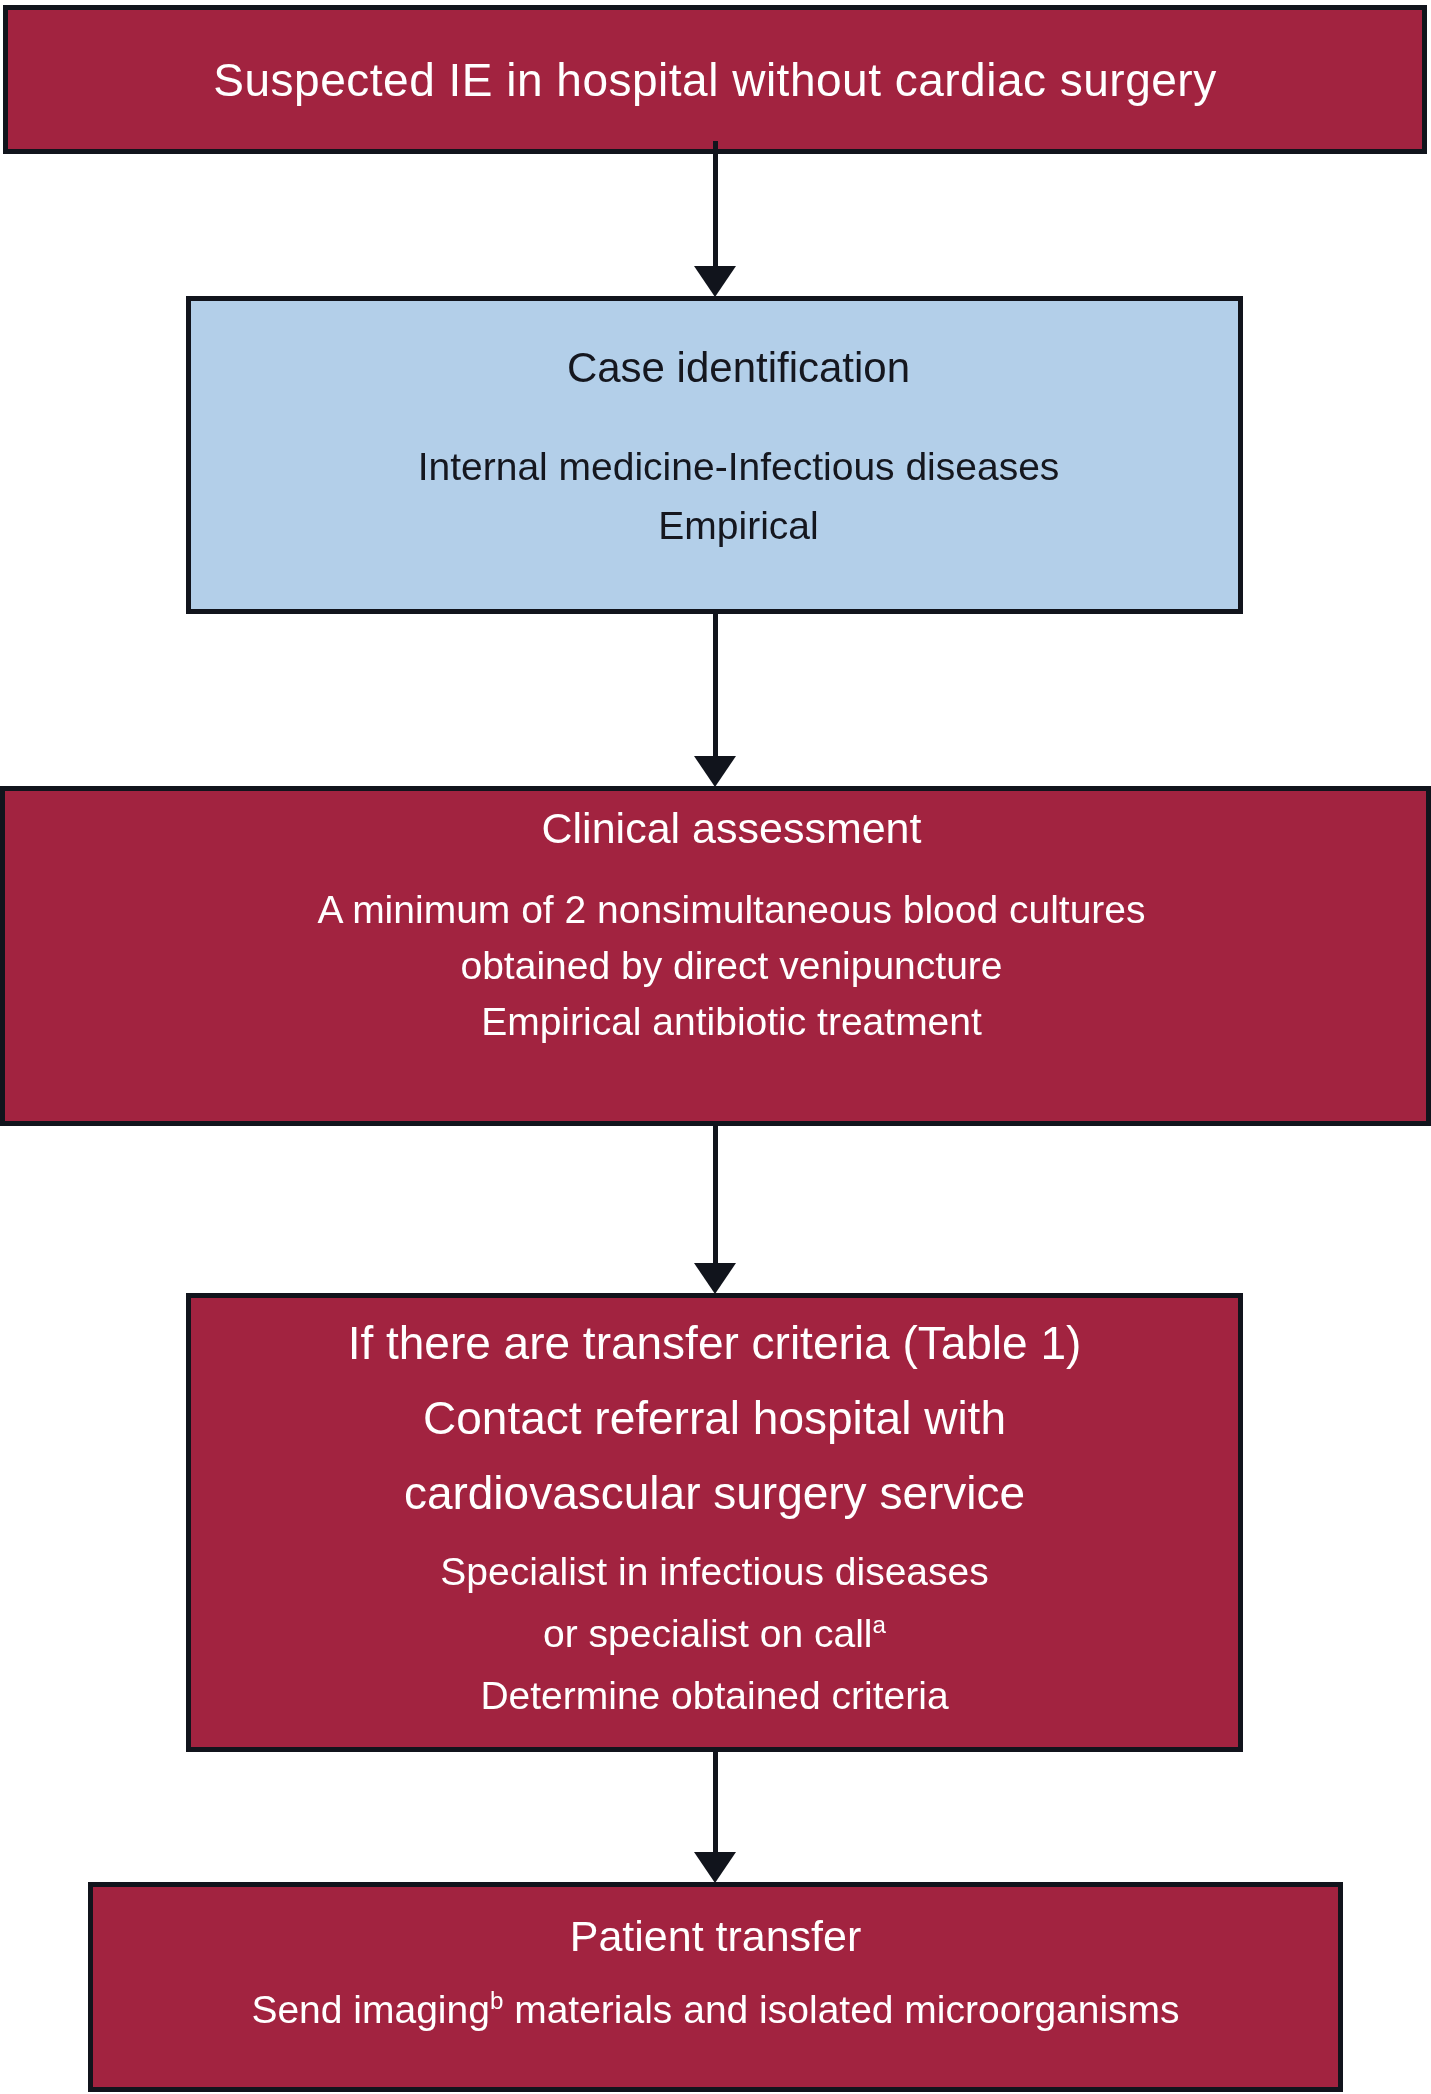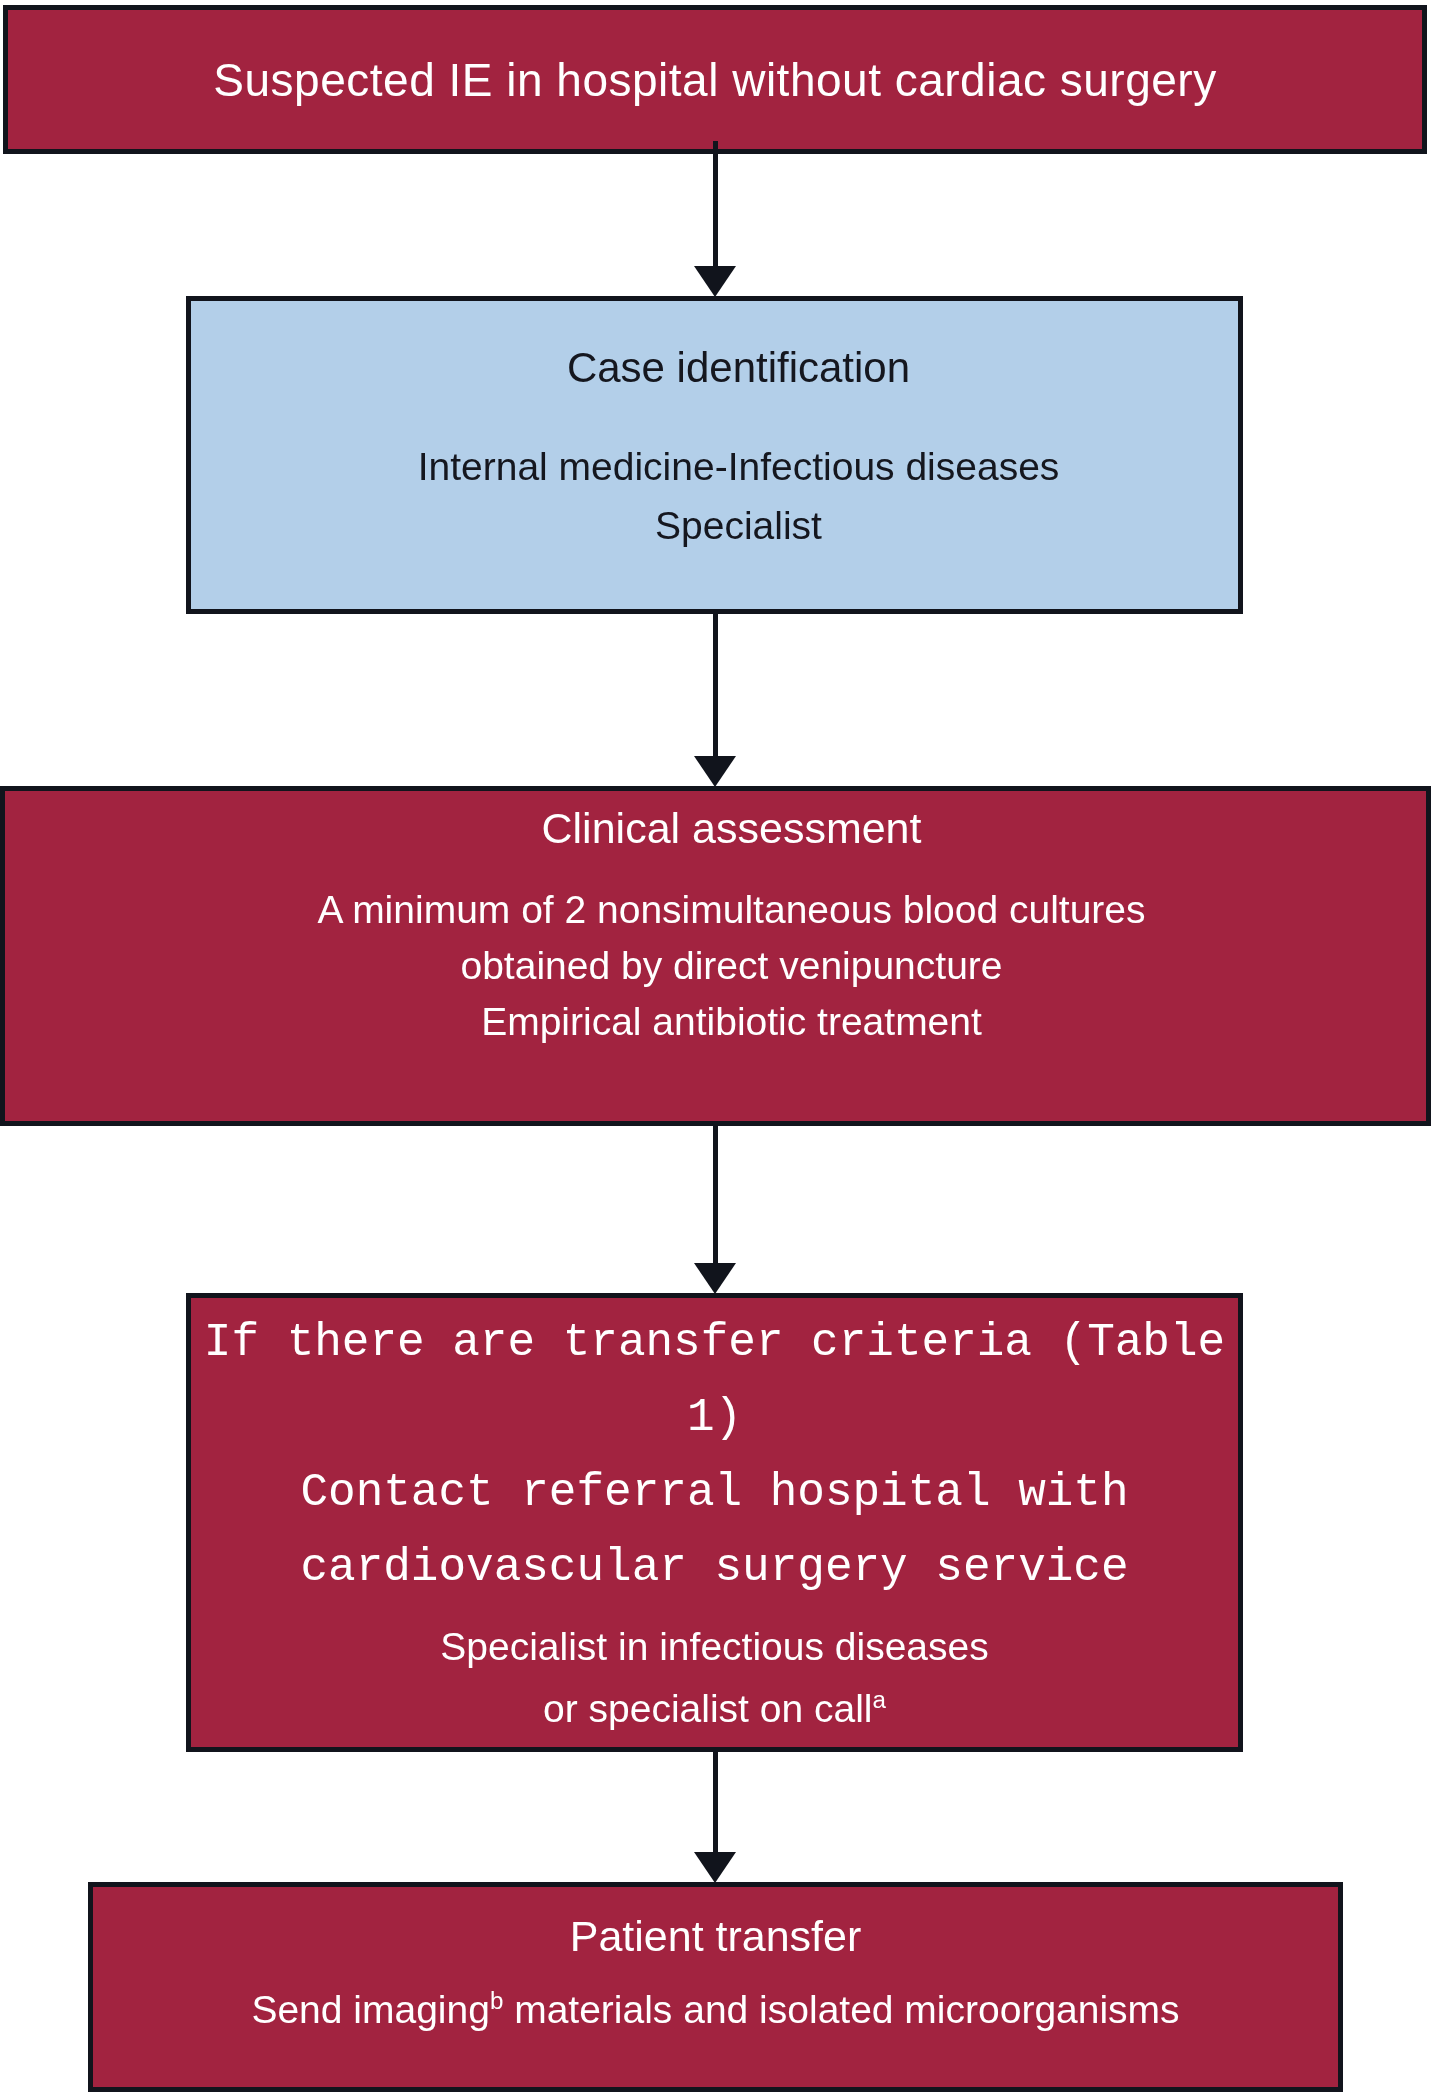--- a/index.html
+++ b/index.html
@@ -57,21 +57,21 @@
     padding-left: 32px;
   }
   .box-clinical .box-title { font-size: 43px; line-height: 1.1; margin-bottom: 30px; }
   .box-clinical .box-line  { font-size: 39px; line-height: 56px; }
 
   
   .box-transfer {
     left: 186px; top: 1293px; width: 1057px; height: 459px;
     padding-top: 8px;
   }
-  .box-transfer .box-title-line { font-size: 46px; line-height: 75px; font-family: Liberation Mono, monospace; }
+  .box-transfer .box-title-line { font-size: 46px; line-height: 75px; }
   .box-transfer .box-body { margin-top: 10px; }
   .box-transfer .box-line { font-size: 39px; line-height: 62px; }
 
   
   .box-patient {
     left: 88px; top: 1882px; width: 1255px; height: 210px;
     padding-top: 26px;
   }
   .box-patient .box-title { font-size: 43px; line-height: 1.1; margin-bottom: 22px; }
   .box-patient .box-line  { font-size: 39px; line-height: 56px; }
@@ -116,21 +116,21 @@
   </div>
 
   <div class="arrow arrow-1">
     <div class="arrow-line"></div>
     <div class="arrow-head"></div>
   </div>
 
   <div class="fbox blue box-case">
     <div class="box-title">Case identification</div>
     <div class="box-line">Internal medicine-Infectious diseases</div>
-    <div class="box-line">Specialist</div>
+    <div class="box-line">Empirical</div>
   </div>
 
   <div class="arrow arrow-2">
     <div class="arrow-line"></div>
     <div class="arrow-head"></div>
   </div>
 
   <div class="fbox red box-clinical">
     <div class="box-title">Clinical assessment</div>
     <div class="box-line">A minimum of 2 nonsimultaneous blood cultures</div>

